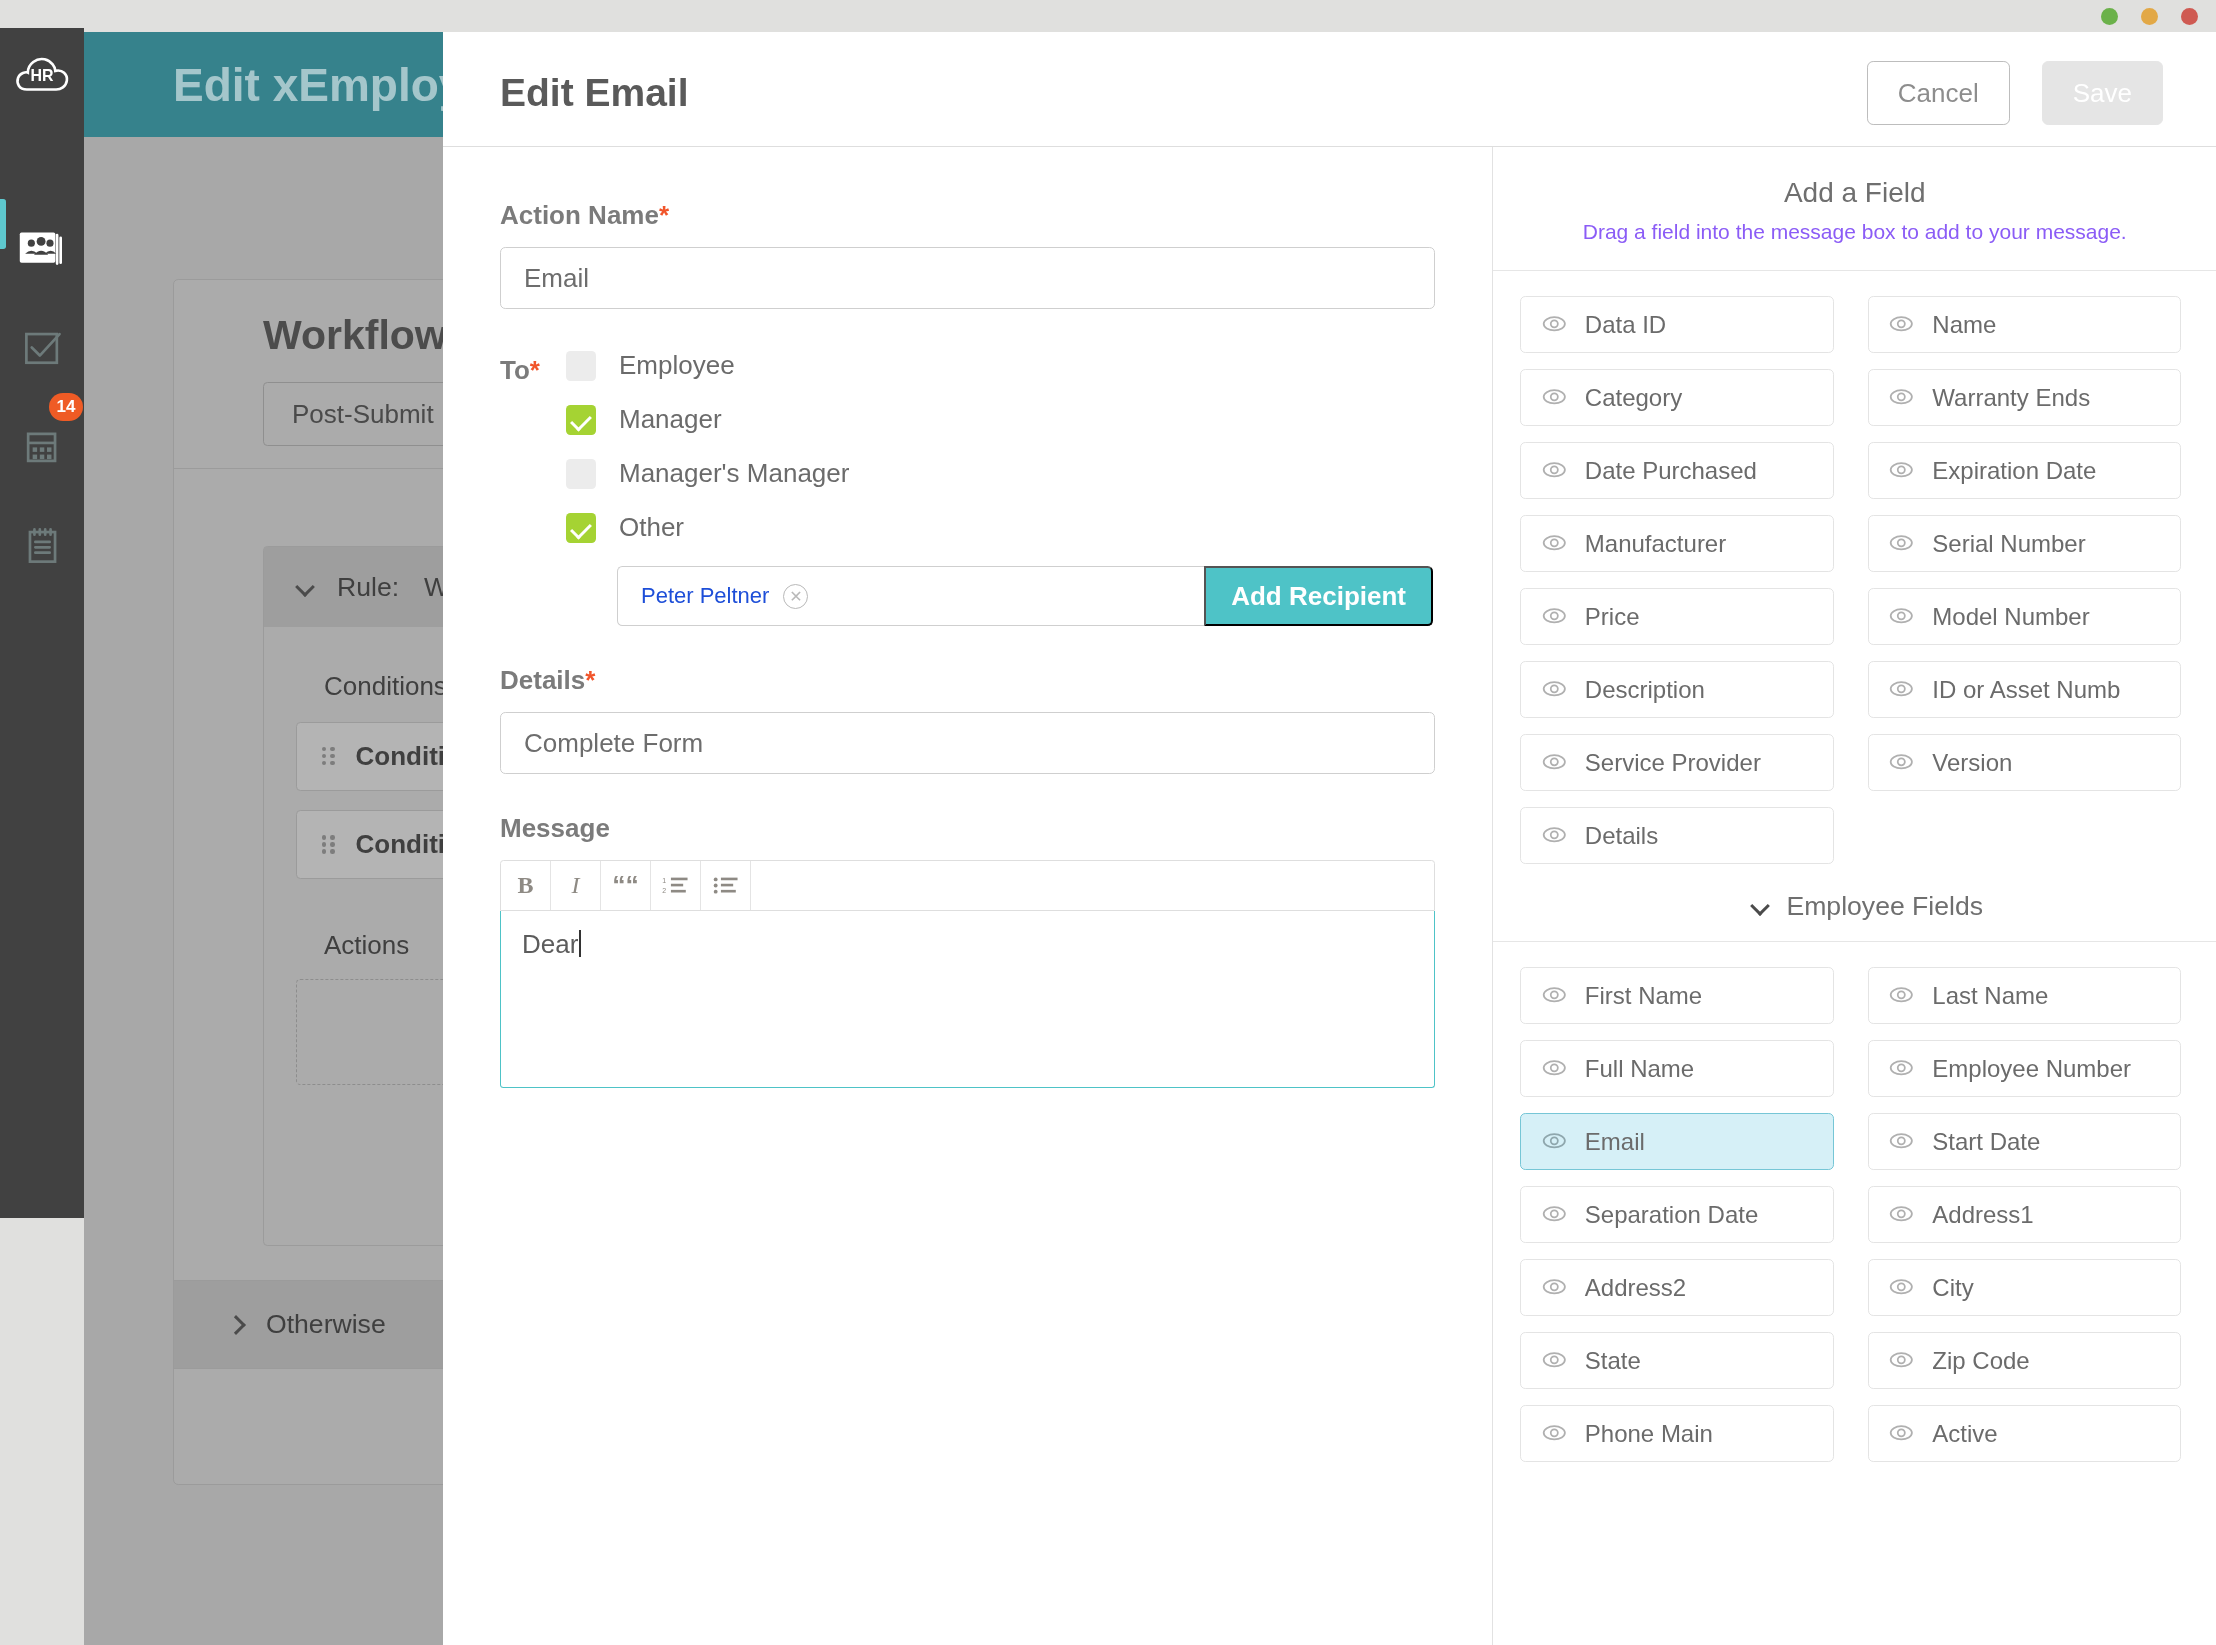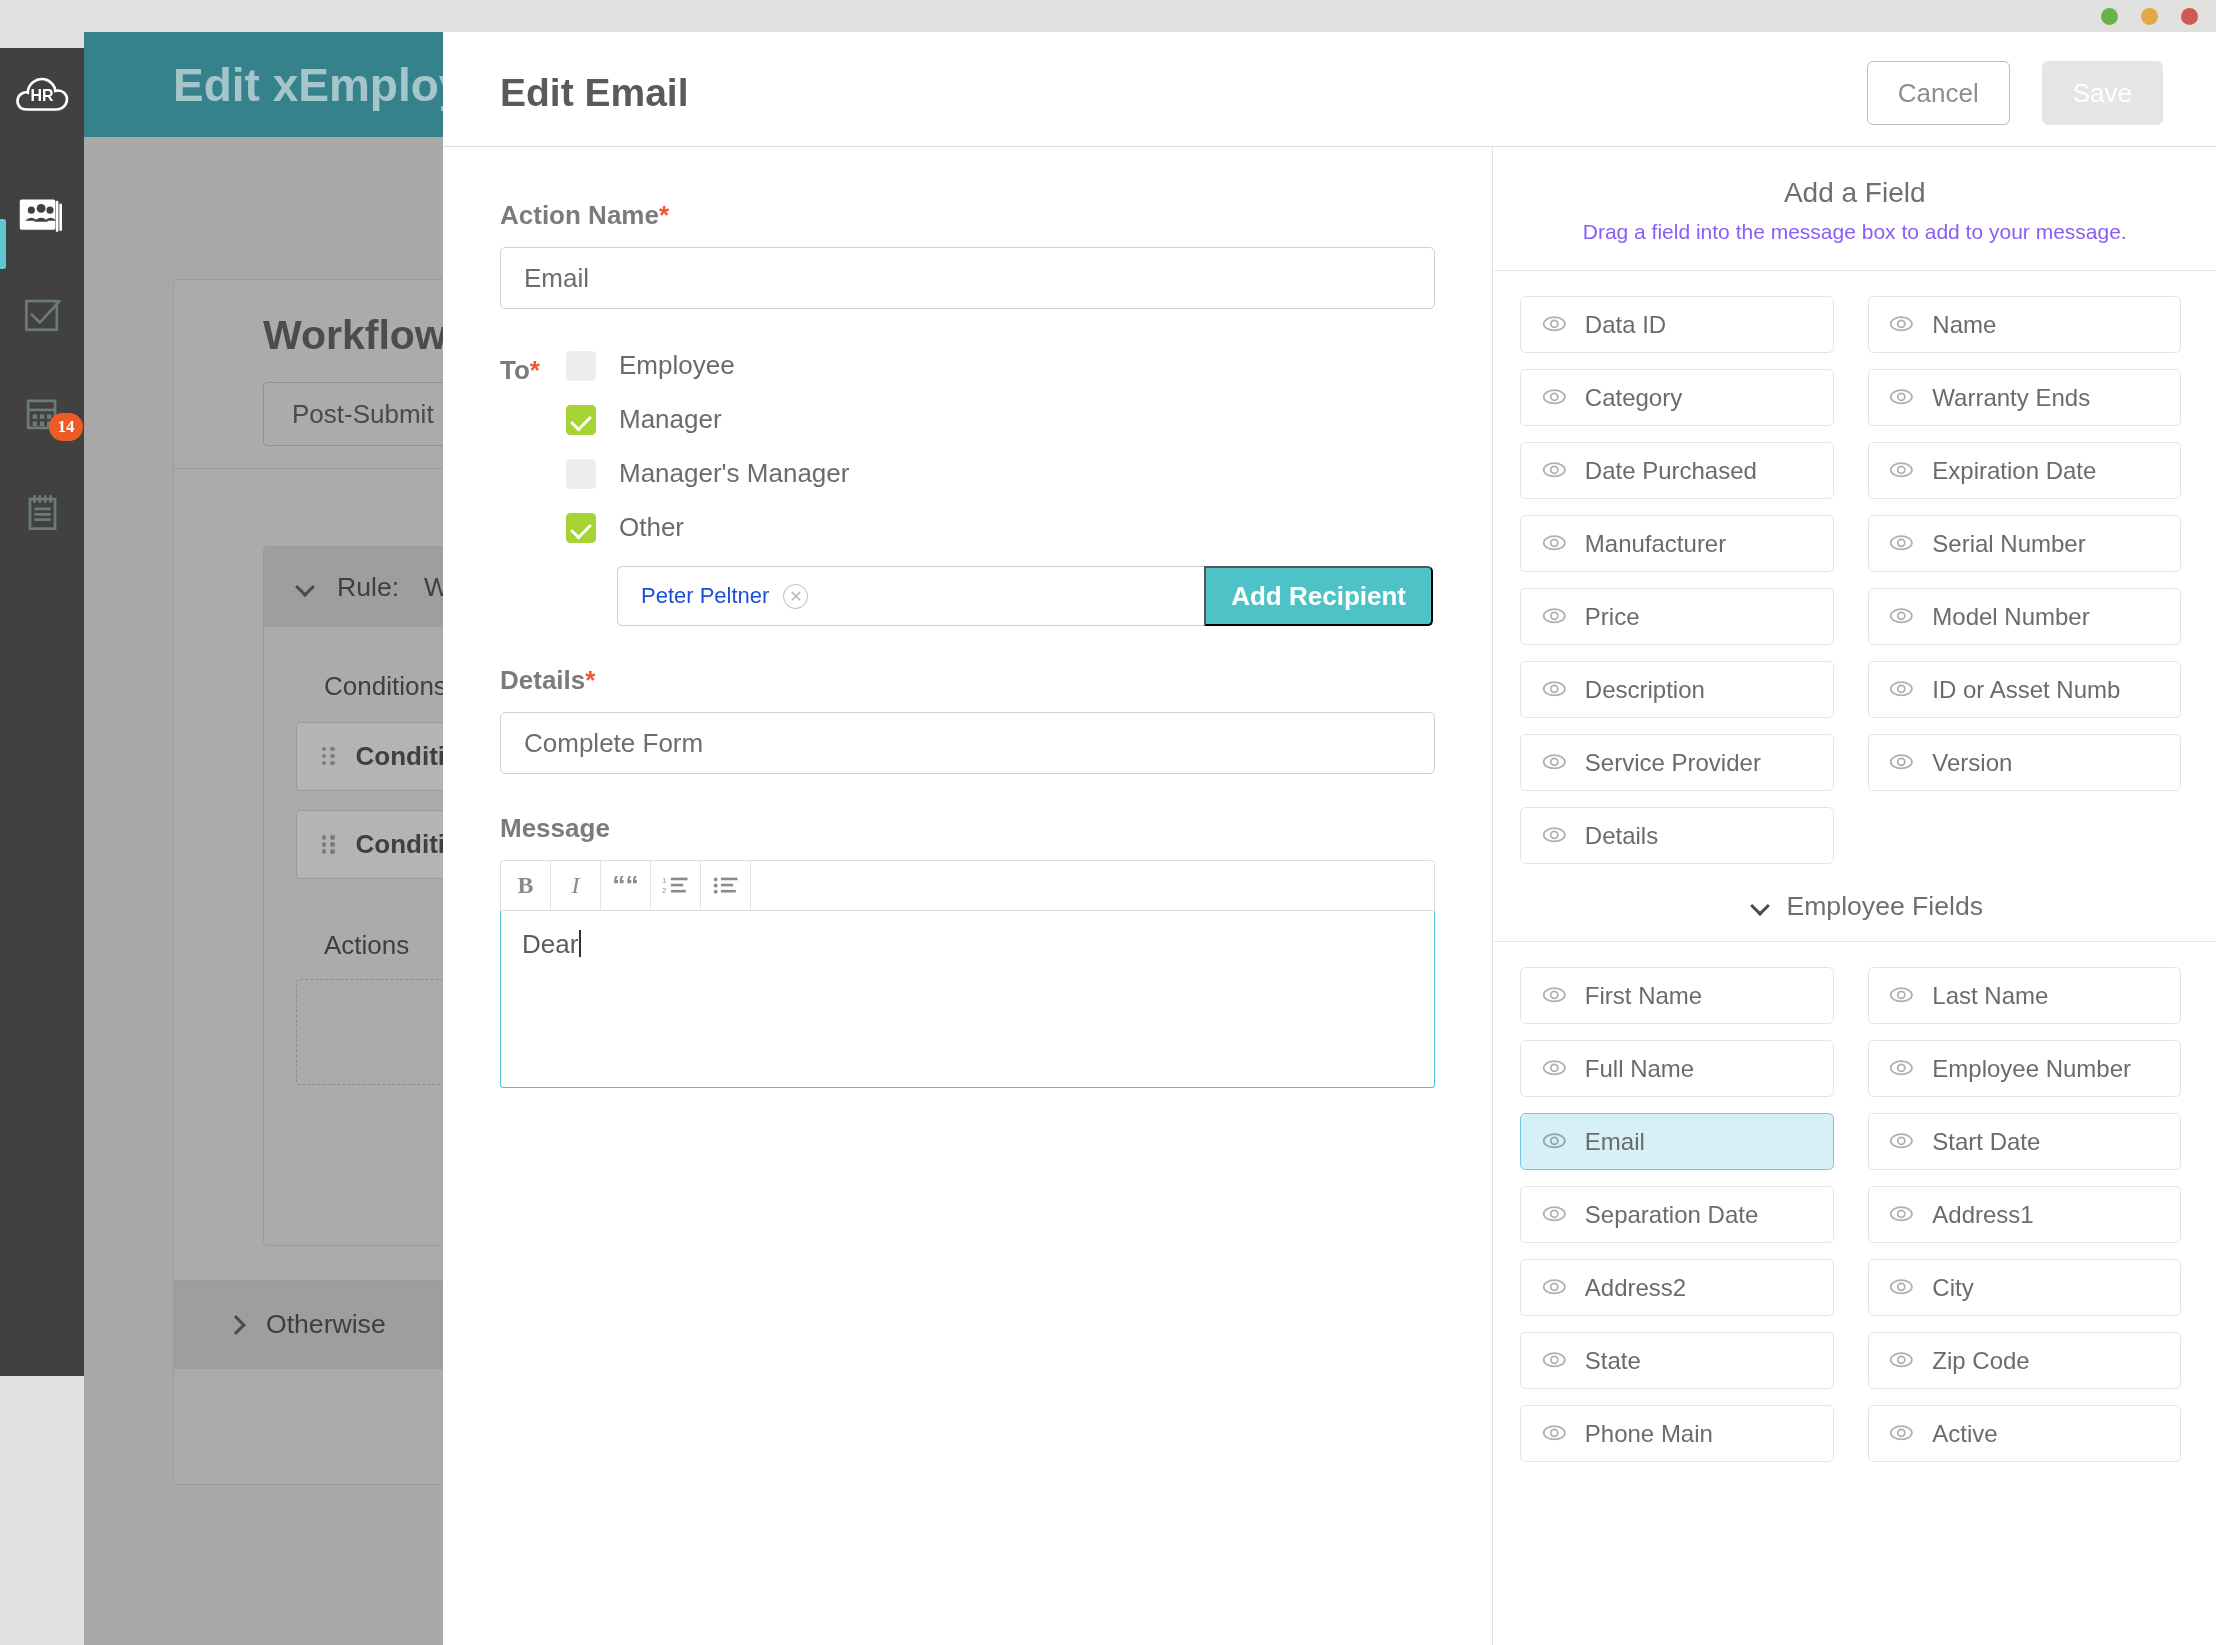--- a/index.html
+++ b/index.html
@@ -27,33 +27,33 @@
     position: absolute; top: 8px; right: 19.5px;
     display: flex; gap: 23px;
   }
   .dot { width: 17px; height: 17px; border-radius: 50%; }
   .dot.green  { background: #6bb14a; }
   .dot.yellow { background: #e2a846; }
   .dot.red    { background: #cf5a52; }
 
   
   .rail {
-    position: absolute; top: 48px; left: 0;
-    width: 84px; height: 1328px;
+    position: absolute; top: 28px; left: 0;
+    width: 84px; height: 1190px;
     background: #414141;
   }
   .rail-logo {
     position: absolute; top: 25px; left: 50%;
     transform: translateX(-50%);
   }
   .rail-items { position: absolute; top: 146px; left: 0; width: 84px; }
   .rail-item {
     position: relative;
     height: 99px;
-    display: flex; align-items: flex-start; justify-content: center; font-family: Liberation Serif, serif;
+    display: flex; align-items: flex-end; justify-content: center;
   }
   .rail-item .active-bar {
     position: absolute; left: 0; top: 25px;
     width: 6.2px; height: 50px;
     background: #5ec8ce;
     border-radius: 0 2.7px 2.7px 0;
   }
   .badge {
     position: absolute;
     top: 21px; left: 49px;

